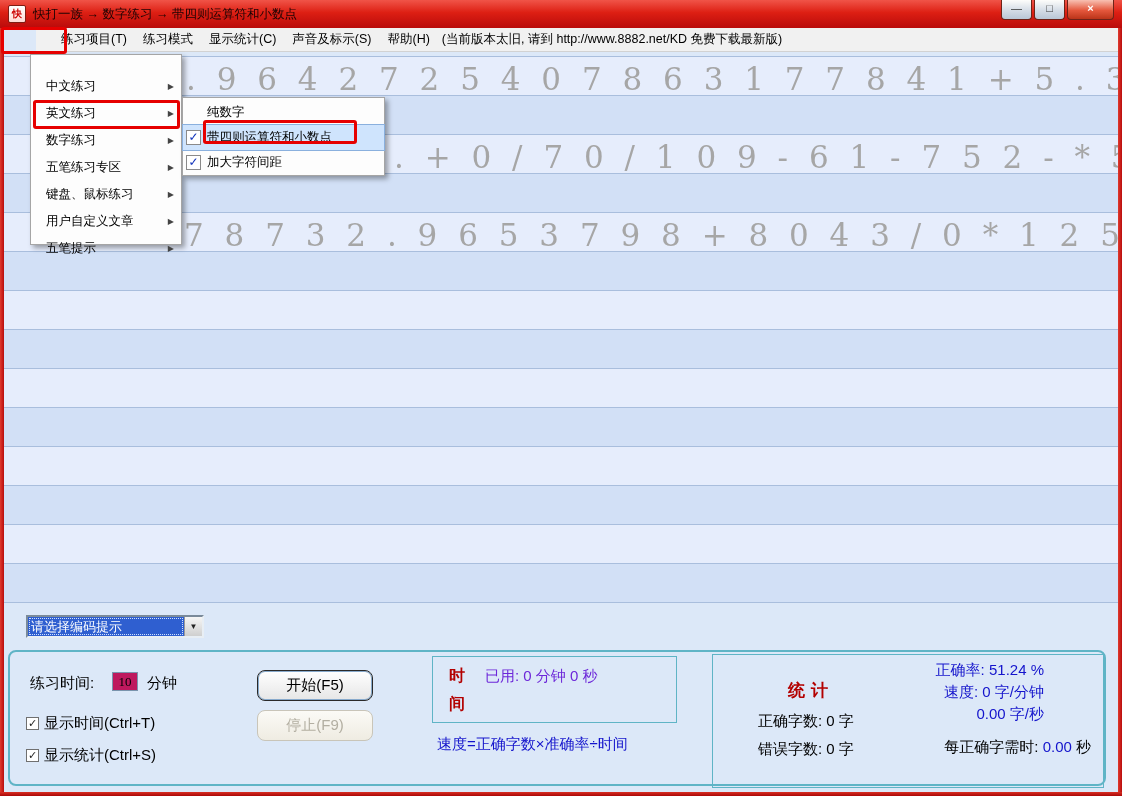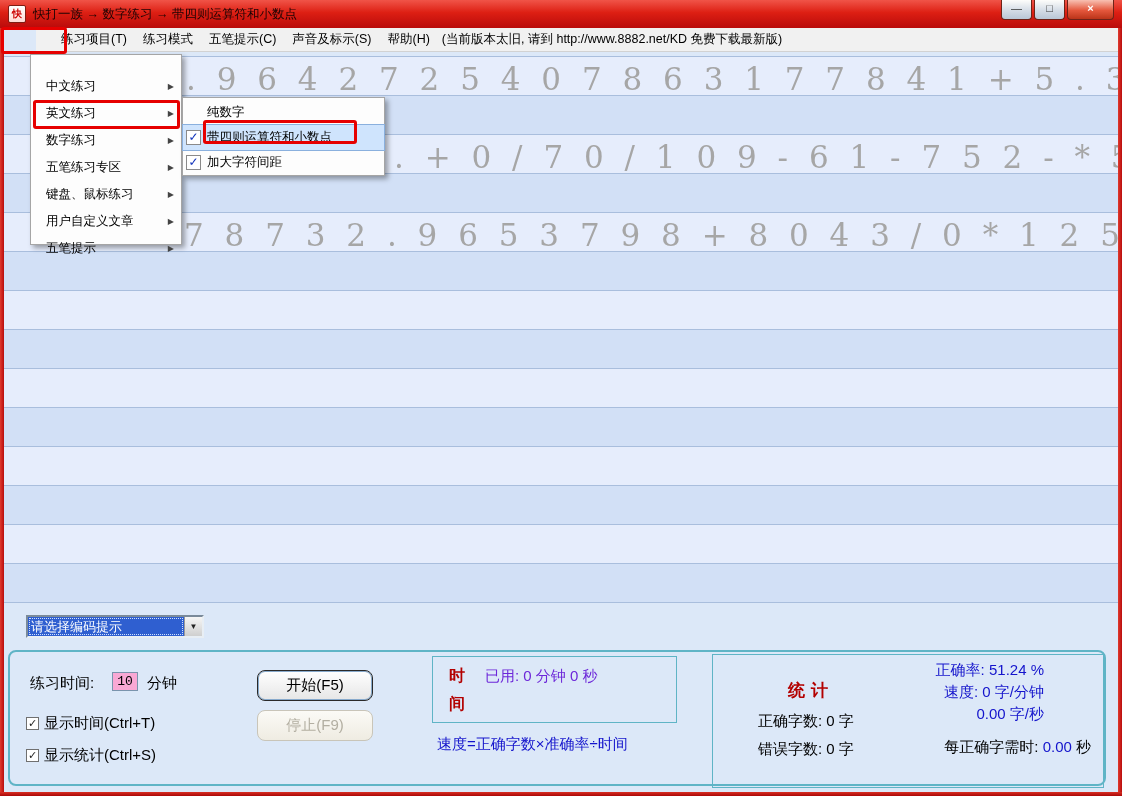--- a/index.html
+++ b/index.html
@@ -88,22 +88,22 @@
   .bottom-panel{
     position:absolute;left:8px;top:650px;width:1098px;height:136px;z-index:4;
     border:2px solid #5fb4c6;border-radius:8px;box-sizing:border-box;
   }
   .abs{position:absolute;white-space:nowrap;}
   .lbl{font-size:15px;color:#000;}
   .blue{color:#1414cc;}
   .red-strong{color:#b30000;font-weight:bold;}
   .time-input{
     position:absolute;left:112px;top:672px;width:26px;height:19px;z-index:5;
-    border:1px solid #7a94ad;background:#f9a8d4;font-size:13px;text-align:center;
-    font-family:Liberation Mono, monospace;box-sizing:border-box;padding:0;
+    border:1px solid #7a94ad;background:#be185d;font-size:13px;text-align:center;
+    font-family:Liberation Serif, serif;box-sizing:border-box;padding:0;
   }
   .cbrow{display:flex;align-items:center;z-index:5;}
   .cbbox{width:13px;height:13px;box-sizing:border-box;border:1px solid #707070;background:#fff;
     margin-right:5px;font-size:11px;line-height:11px;text-align:center;color:#222;}
   .btn{
     position:absolute;left:257px;width:116px;height:31px;z-index:5;
     border-radius:8px;font-size:15px;font-family:"Liberation Sans",sans-serif;
     display:flex;align-items:center;justify-content:center;box-sizing:border-box;cursor:default;
   }
   .btn.start{top:670px;border:1px solid #2a2a2a;box-shadow:0 0 0 1px #88aacc inset;
@@ -135,21 +135,21 @@
     <div class="win-controls">
       <div class="wbtn">—</div>
       <div class="wbtn">□</div>
       <div class="wbtn close">×</div>
     </div>
   </div>
 
   <div class="menubar">
     <div class="mb-item">练习项目(T)</div>
     <div class="mb-item">练习模式</div>
-    <div class="mb-item">五笔提示(C)</div>
+    <div class="mb-item">显示统计(C)</div>
     <div class="mb-item">声音及标示(S)</div>
     <div class="mb-item">帮助(H)</div>
     <div class="mb-notice">(当前版本太旧, 请到 http://www.8882.net/KD 免费下载最新版)</div>
   </div>
 
   <div class="rows">
     <div class="prow disp"></div>
     <div class="prow inp"></div>
     <div class="prow disp"></div>
     <div class="prow inp"></div>

